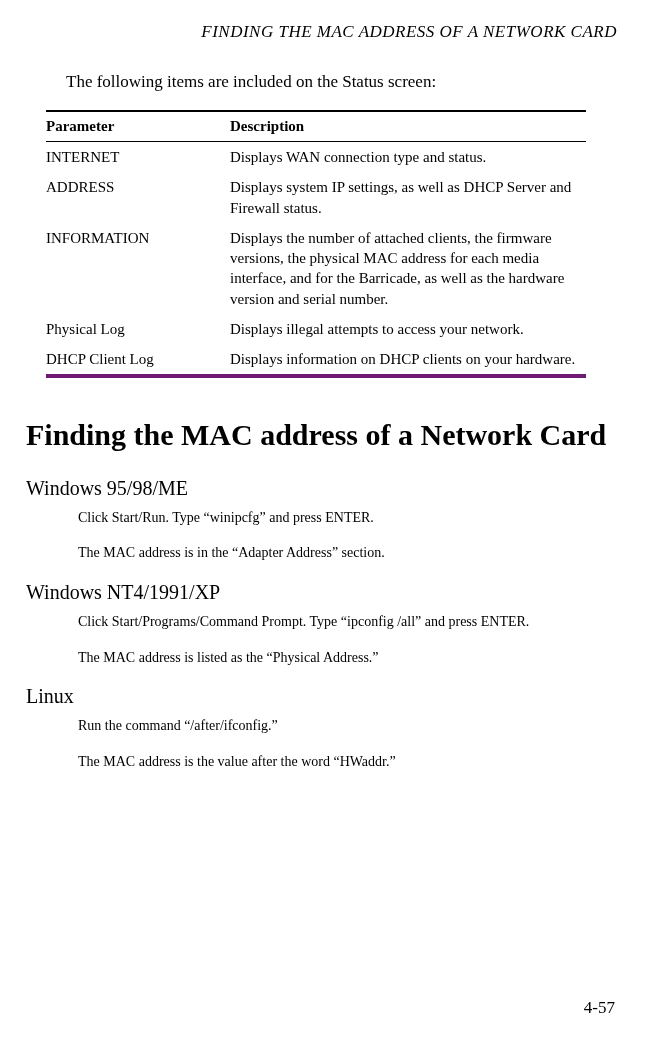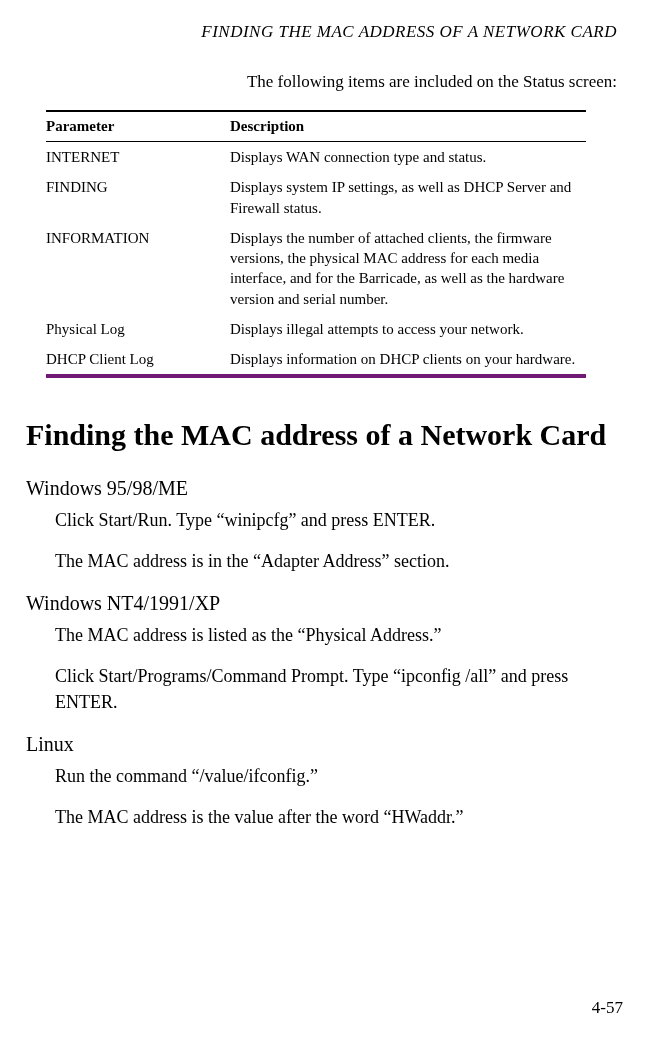--- a/index.html
+++ b/index.html
@@ -23,21 +23,20 @@
     text-align: right;
     font-style: italic;
     font-variant: small-caps;
     font-size: 17px;
     letter-spacing: 0.5px;
     margin-bottom: 30px;
   }
   .intro {
     font-size: 17px;
     margin: 0 0 18px 40px;
-    text-align: right;
   }
   table.params {
     border-collapse: collapse;
     width: 540px;
     margin-left: 20px;
     font-size: 15px;
   }
   table.params thead tr {
     border-top: 2px solid #000;
     border-bottom: 1.5px solid #000;
@@ -65,29 +64,29 @@
     margin: 40px 0 24px 0;
     line-height: 1.15;
   }
   h2.sub {
     font-family: "Book Antiqua", Garamond, serif;
     font-weight: normal;
     font-size: 20px;
     margin: 18px 0 8px 0;
   }
   .body-indent {
-    margin-left: 29px;
-    font-size: 18px;
+    margin-left: 52px;
+    font-size: 14px;
     line-height: 1.4;
   }
   .body-indent p { margin: 0 0 16px 0; }
   .page-num {
     position: absolute;
     bottom: 24px;
-    right: 34px;
+    right: 42px;
     font-size: 17px;
   }
 </style>
 </head>
 <body>
 
 <div class="page">
   <div class="running-head">FINDING THE MAC ADDRESS OF A NETWORK CARD</div>
 
   <p class="intro">The following items are included on the Status screen:</p>
@@ -98,21 +97,21 @@
         <th>Parameter</th>
         <th>Description</th>
       </tr>
     </thead>
     <tbody>
       <tr>
         <td>INTERNET</td>
         <td>Displays WAN connection type and status.</td>
       </tr>
       <tr>
-        <td>FINDING</td>
+        <td>ADDRESS</td>
         <td>Displays system IP settings, as well as DHCP Server and Firewall status.</td>
       </tr>
       <tr>
         <td>INFORMATION</td>
         <td>Displays the number of attached clients, the firmware versions, the physical MAC address for each media interface, and for the Barricade, as well as the hardware version and serial number.</td>
       </tr>
       <tr>
         <td>Physical Log</td>
         <td>Displays illegal attempts to access your network.</td>
       </tr>
@@ -126,24 +125,24 @@
   <h1 class="section">Finding the MAC address of a Network Card</h1>
 
   <h2 class="sub">Windows 95/98/ME</h2>
   <div class="body-indent">
     <p>Click Start/Run. Type “winipcfg” and press ENTER.</p>
     <p>The MAC address is in the “Adapter Address” section.</p>
   </div>
 
   <h2 class="sub">Windows NT4/1991/XP</h2>
   <div class="body-indent">
+    <p>Click Start/Programs/Command Prompt. Type “ipconfig /all” and press ENTER.</p>
     <p>The MAC address is listed as the “Physical Address.”</p>
-    <p>Click Start/Programs/Command Prompt. Type “ipconfig /all” and press ENTER.</p>
   </div>
 
   <h2 class="sub">Linux</h2>
   <div class="body-indent">
-    <p>Run the command “/value/ifconfig.”</p>
+    <p>Run the command “/after/ifconfig.”</p>
     <p>The MAC address is the value after the word “HWaddr.”</p>
   </div>
 
   <div class="page-num">4-57</div>
 </div>
 
 </body></html>

